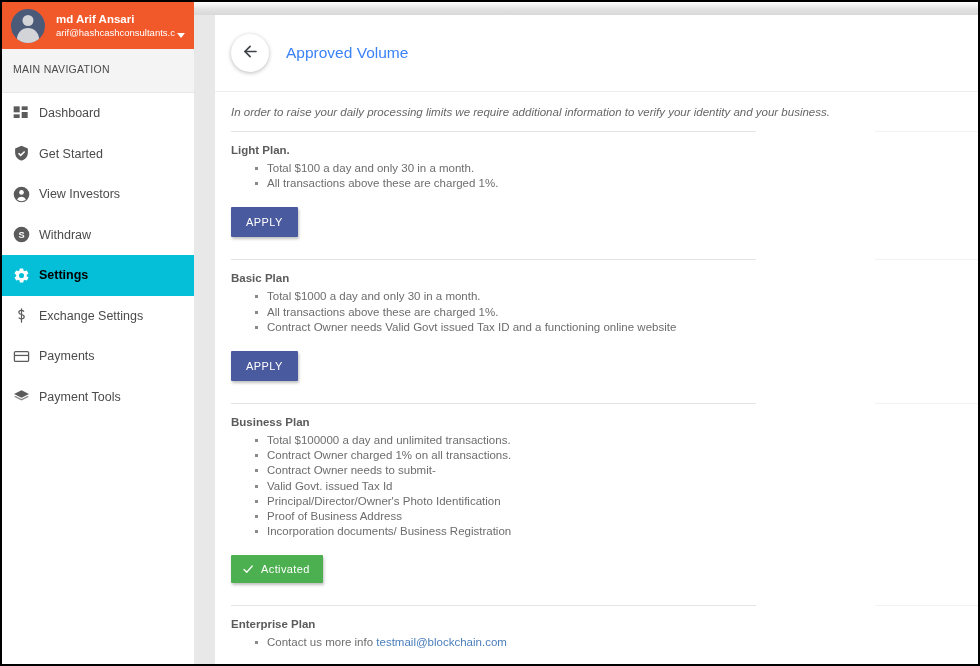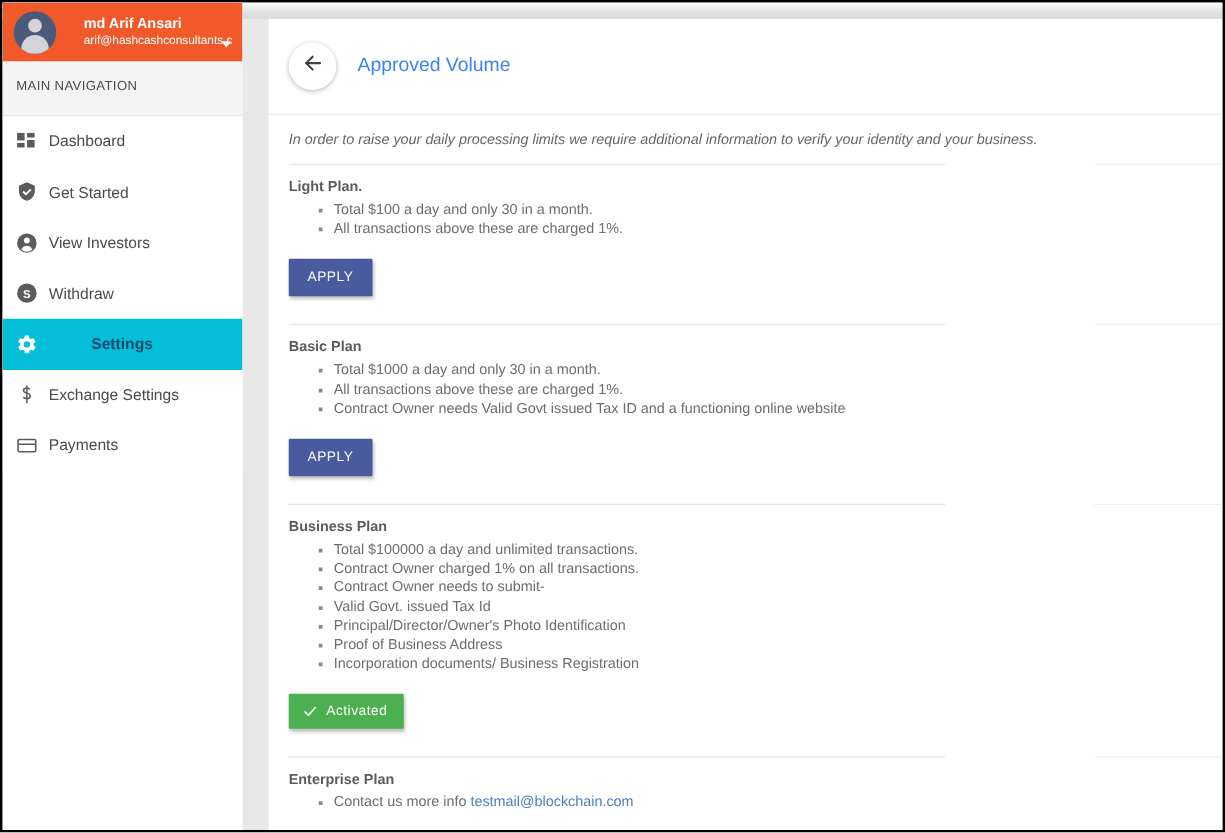--- a/index.html
+++ b/index.html
@@ -75,21 +75,21 @@
     position: absolute;
     left: 50%;
     top: 19px;
     transform: translateX(-50%);
     width: 22px;
     height: 18px;
     border-radius: 11px 11px 0 0;
     background: #d2d4d8;
   }
   .user-meta {
-    margin-left: 22px;
+    margin-left: 11px;
     line-height: 1.25;
     overflow: hidden;
     flex: 1 1 auto;
   }
   .user-name {
     color: #ffffff;
     font-size: 11.5px;
     font-weight: bold;
     white-space: nowrap;
   }
@@ -138,23 +138,22 @@
     width: 22px;
     flex: 0 0 22px;
     display: flex;
     align-items: center;
     justify-content: flex-start;
     color: #5b5b5b;
   }
   .nav-item .lbl { margin-left: 4px; }
   .nav-item.active {
     background: #05bfd8;
-    color: #0c4a6e;
+    color: #000000;
     font-weight: bold;
-    gap: 34px;
   }
   .nav-item.active .ico { color: #ffffff; }
   .nav-item svg { display: block; }
 
   
   .content-wrap {
     position: absolute;
     left: 213px;
     top: 13px;
     width: 763px;
@@ -371,20 +370,29 @@
       <li class="nav-item">
         <span class="ico">
           <svg width="17" height="17" viewBox="0 0 24 24" fill="none" stroke="currentColor" stroke-width="1.8">
             <rect x="2" y="5" width="20" height="14" rx="1.5"></rect>
             <path d="M2 10.5h20"></path>
           </svg>
         </span>
         <span class="lbl">Payments</span>
       </li>
 
+      <li class="nav-item">
+        <span class="ico">
+          <svg width="17" height="17" viewBox="0 0 24 24" fill="currentColor">
+            <path d="M12 3 1.5 8.3 12 13.6l10.5-5.3L12 3z"></path>
+            <path d="M12 15.6 3.6 11.4l-2.1 1.1L12 17.8l10.5-5.3-2.1-1.1L12 15.6z" opacity="0.72"></path>
+          </svg>
+        </span>
+        <span class="lbl">Payment Tools</span>
+      </li>
 
     </ul>
   </aside>
 
   <main class="content-wrap">
 
     <div class="page-head">
       <div class="back-btn">
         <span>
           <svg width="19" height="19" viewBox="0 0 24 24" fill="none" stroke="#3c4147" stroke-width="2.1" stroke-linecap="round" stroke-linejoin="round">

